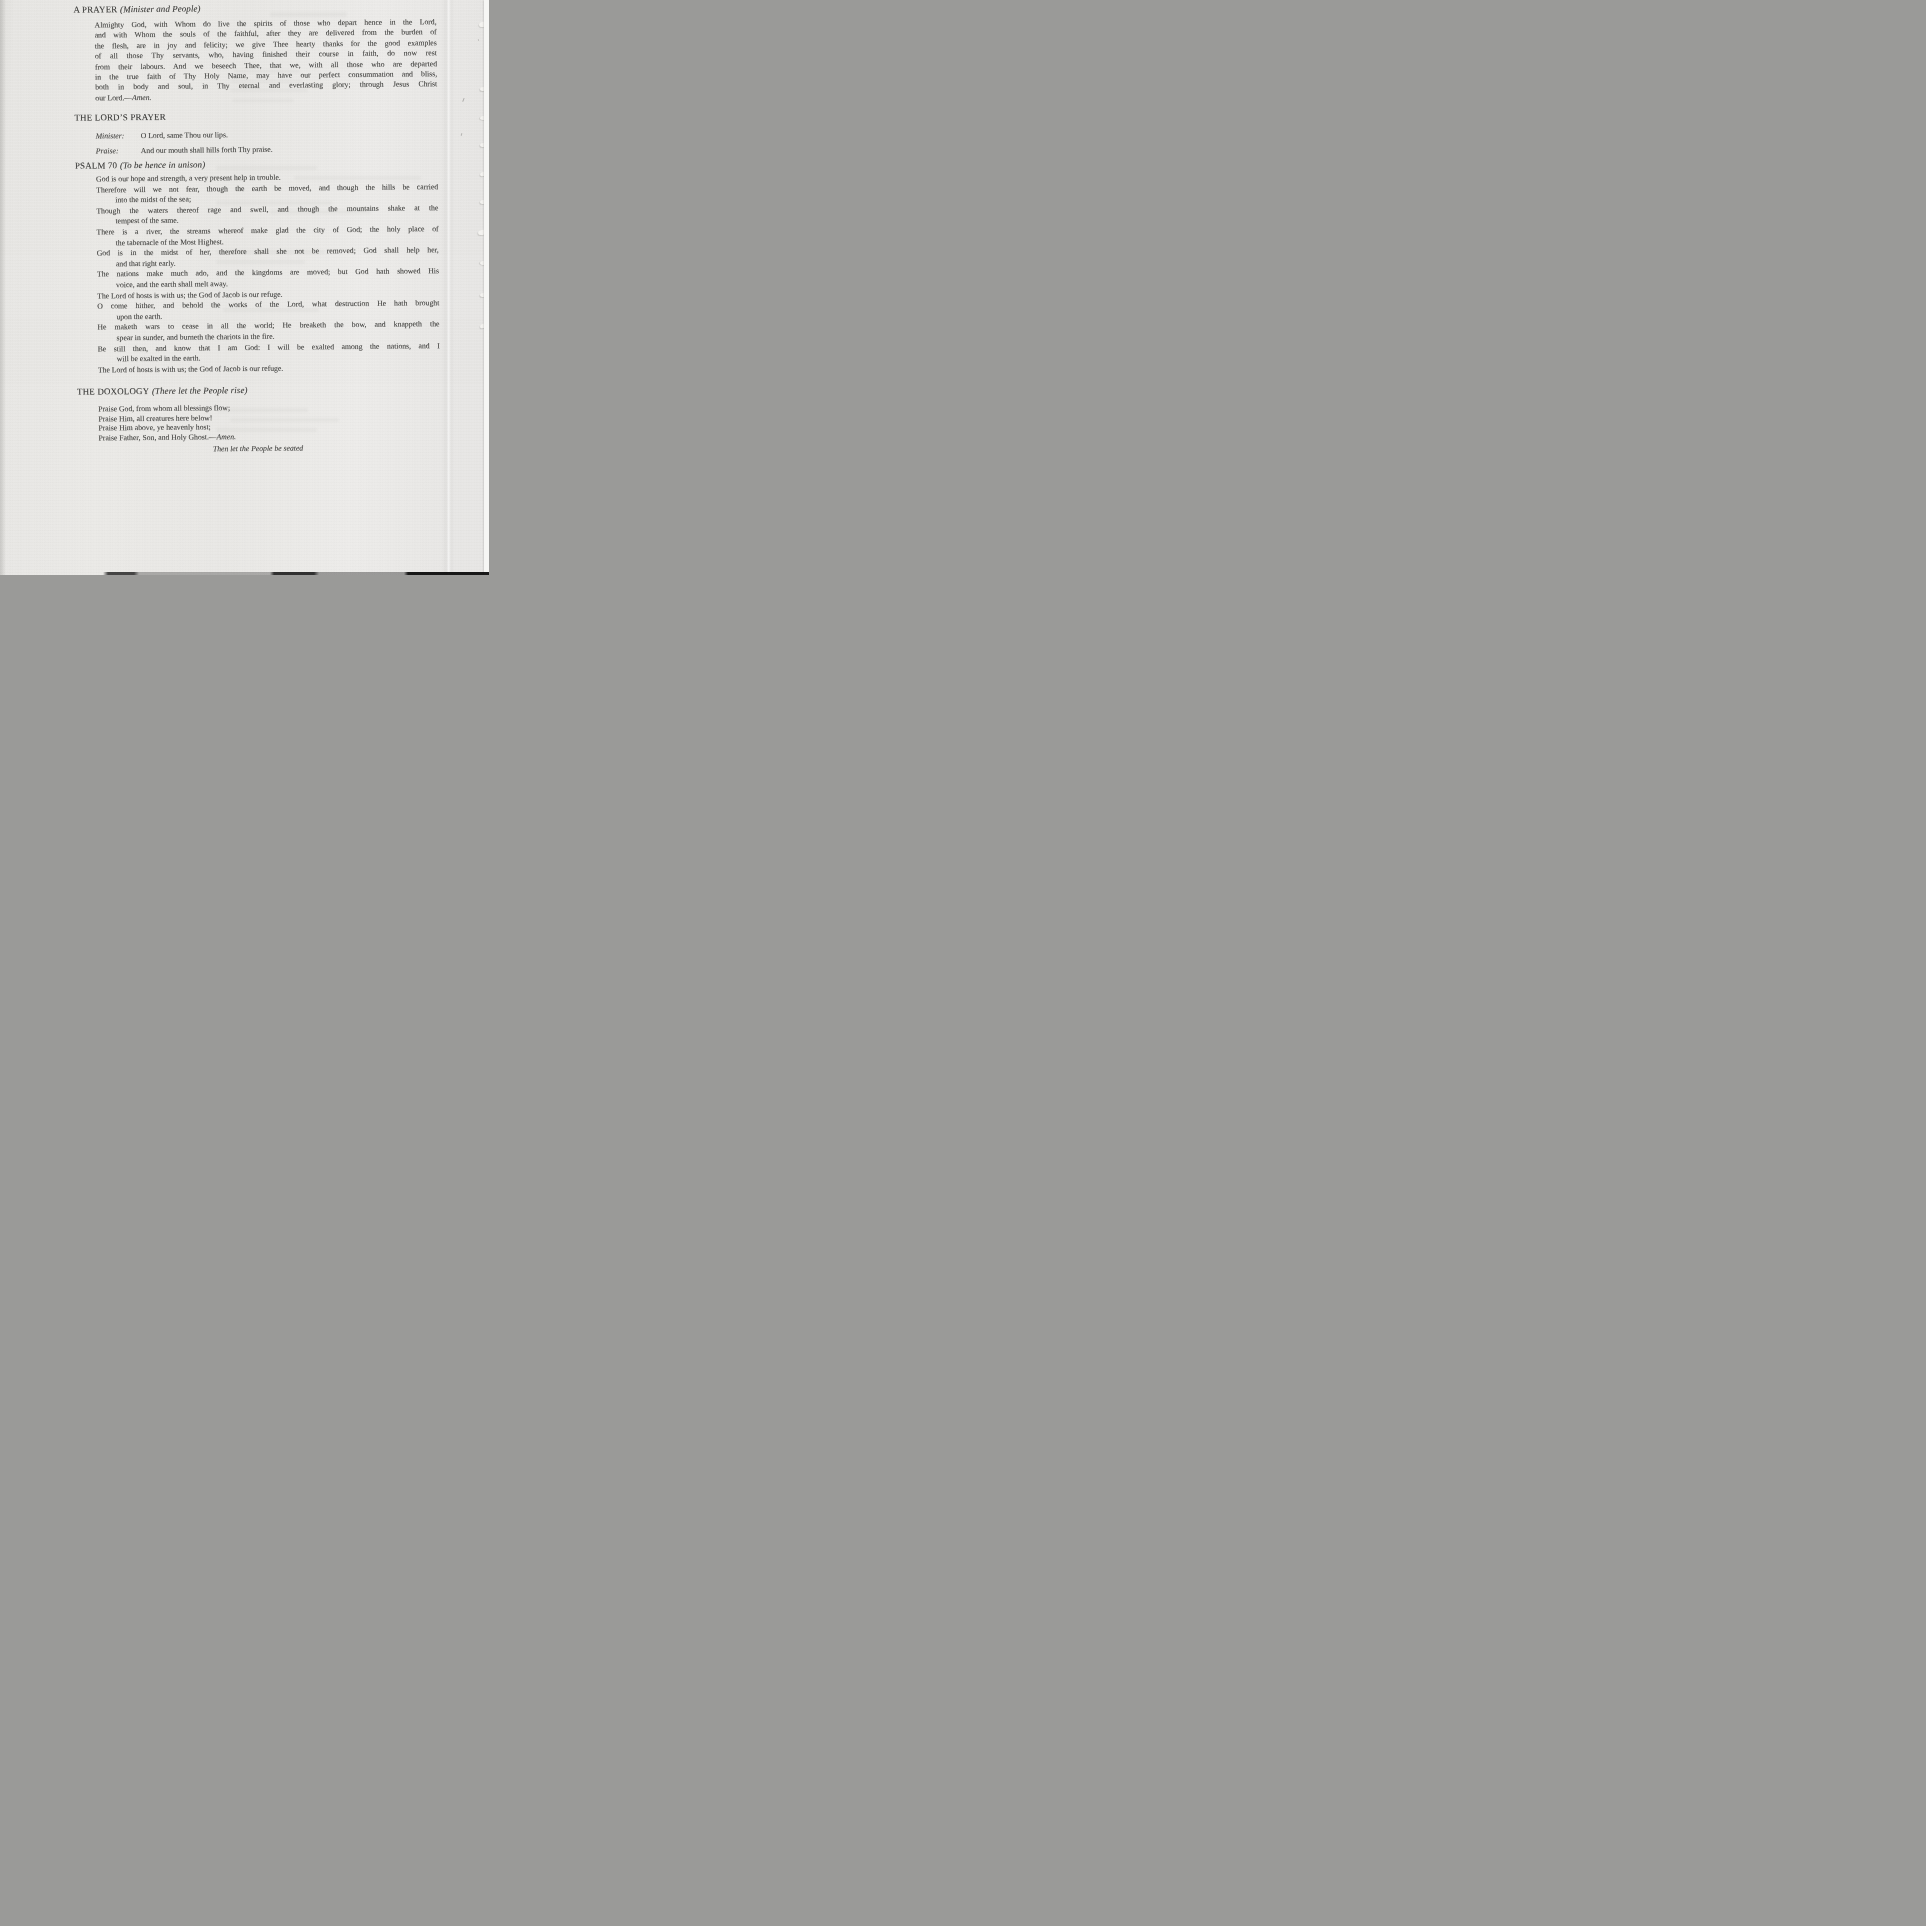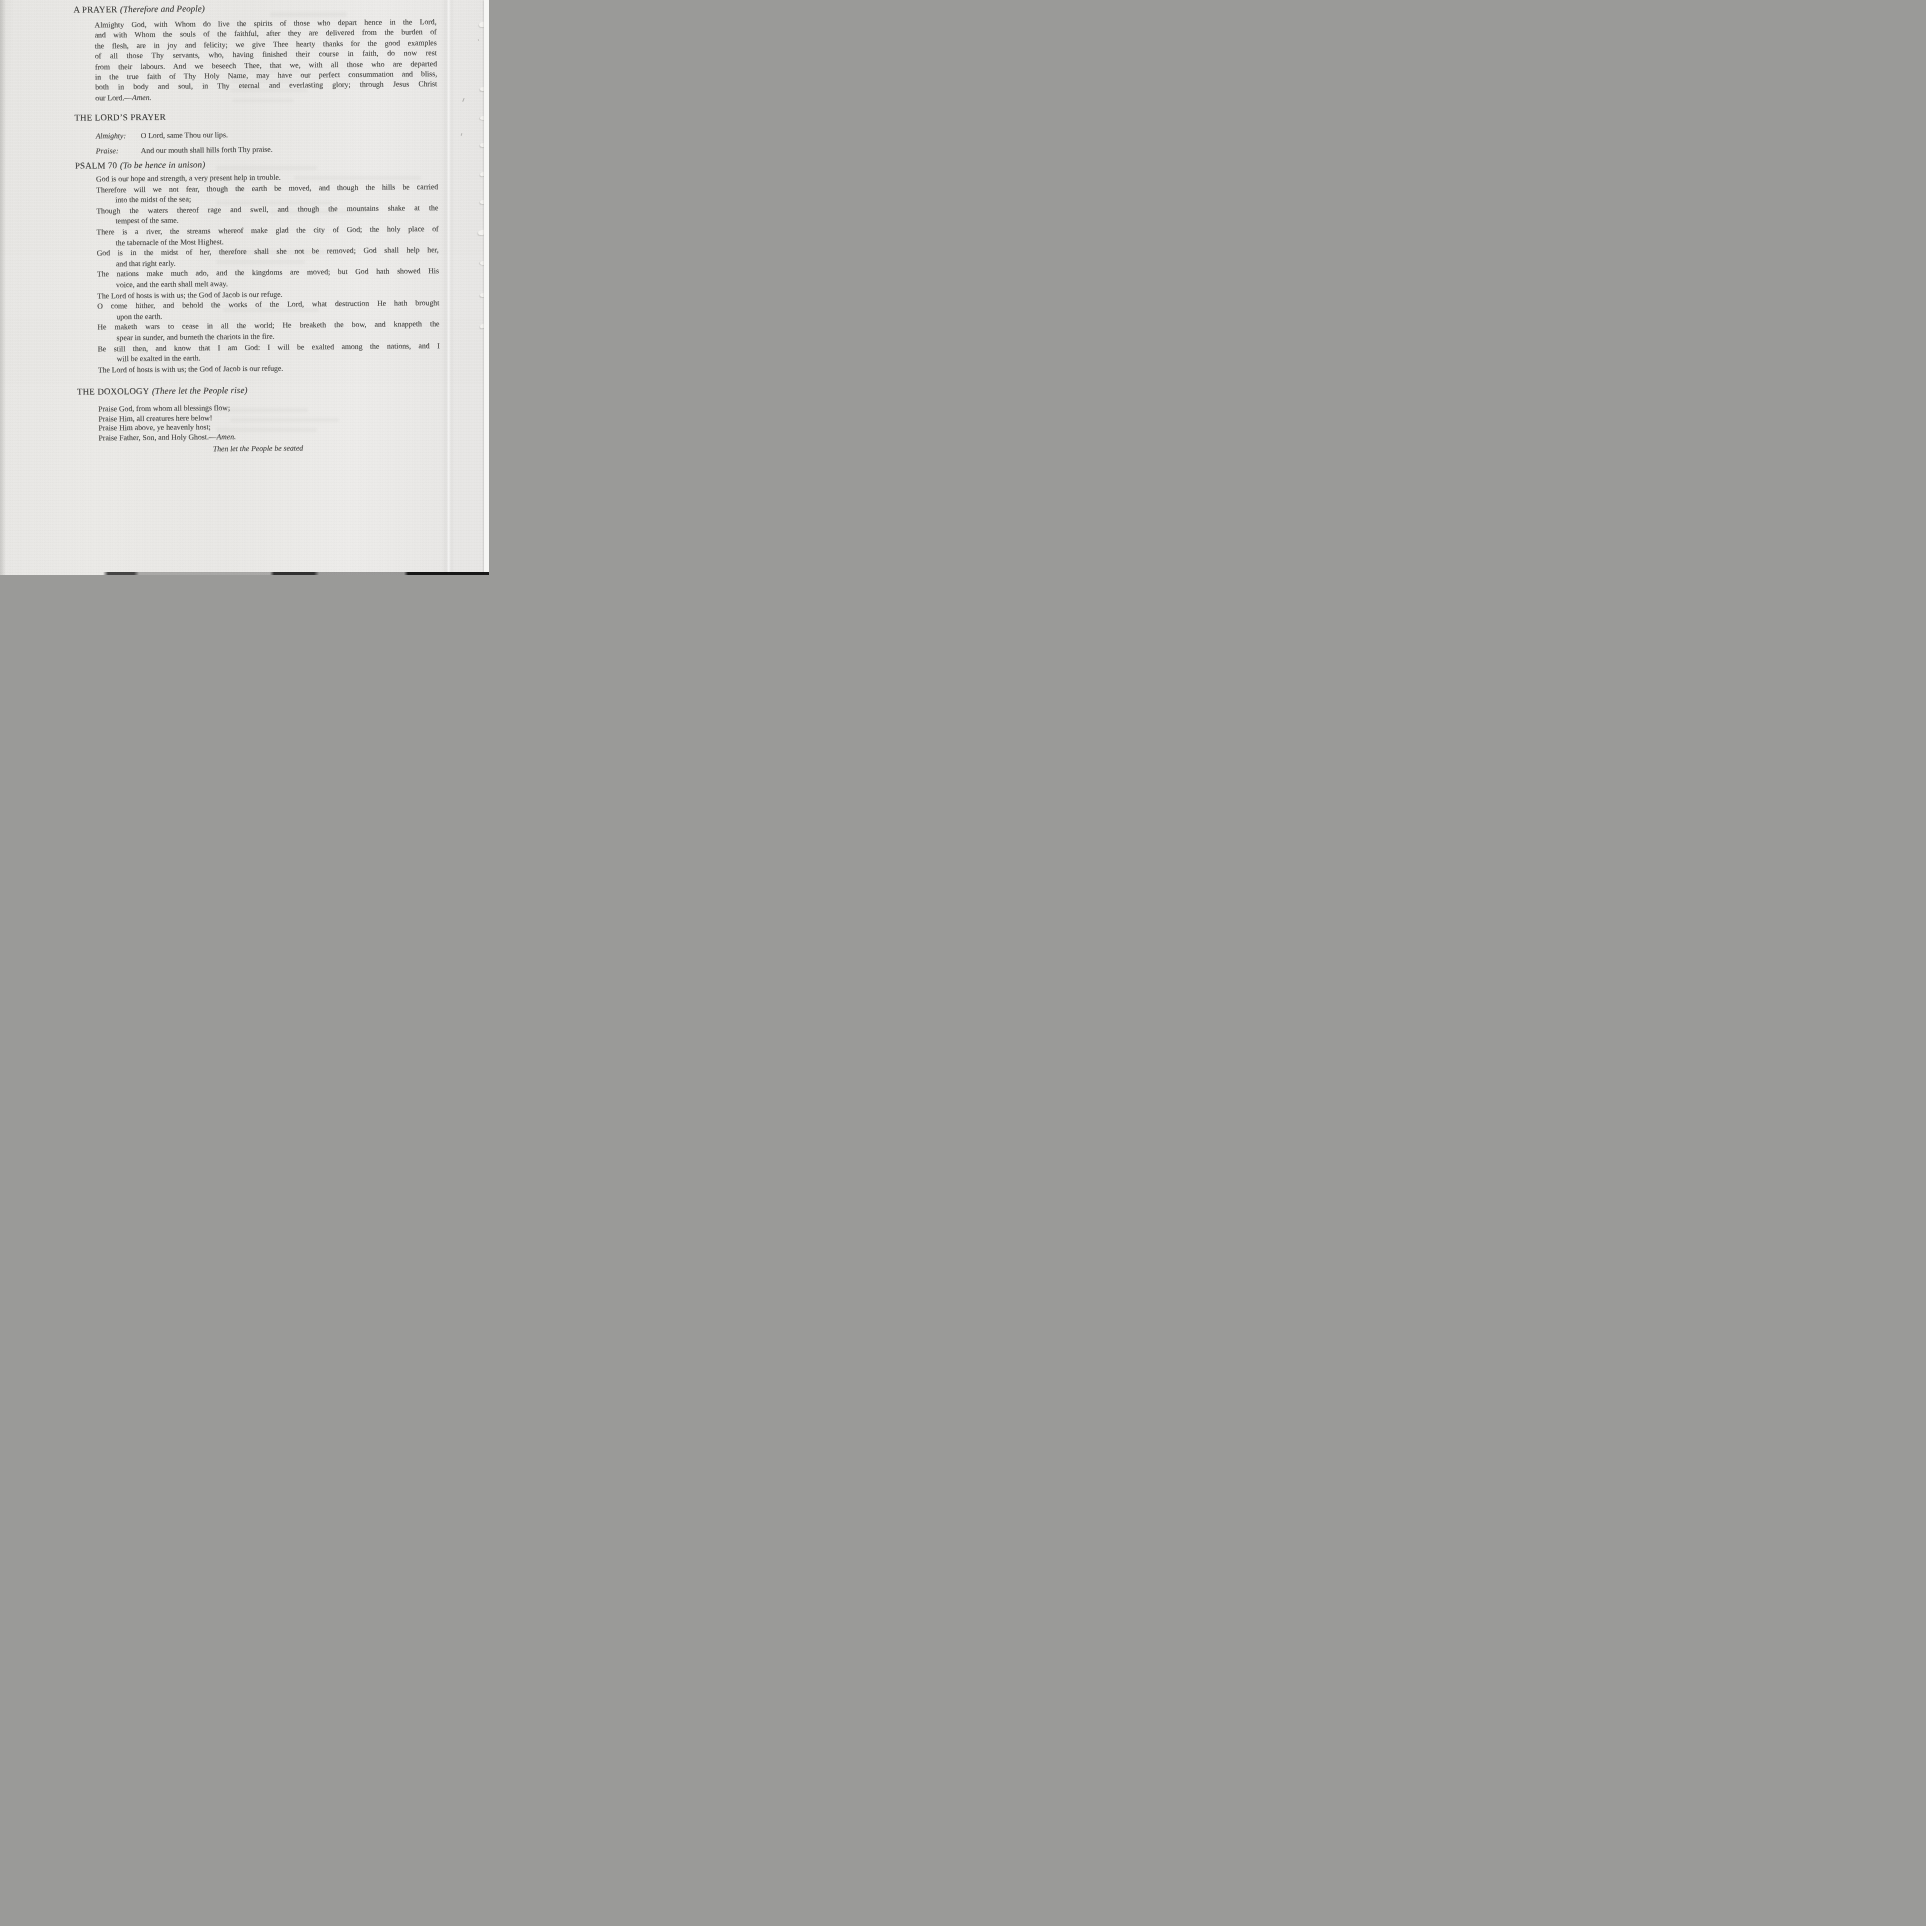--- a/index.html
+++ b/index.html
@@ -145,39 +145,39 @@
     <div class="ghost" style="left:216px; top:260px; width:89px; height:3.5px;"></div>
     <div class="ghost" style="left:223px; top:308px; width:96px; height:3.5px;"></div>
     <div class="ghost" style="left:216px; top:408px; width:92px; height:3.5px;"></div>
     <div class="ghost" style="left:230px; top:418px; width:109px; height:3.5px;"></div>
     <div class="ghost" style="left:216px; top:428px; width:101px; height:3.5px;"></div>
   </div>
 
   <div class="content">
 
     <div class="heading" style="top:3.9px">
-      <span>A PRAYER</span><span class="h-note">(Therefore and People)</span>
+      <span>A PRAYER</span><span class="h-note">(Minister and People)</span>
     </div>
     <div class="block" style="top:19px">
         <div class="tline fill">Almighty God, with Whom do live the spirits of those who depart hence in the Lord,</div>
         <div class="tline fill">and with Whom the souls of the faithful, after they are delivered from the burden of</div>
         <div class="tline fill">the flesh, are in joy and felicity; we give Thee hearty thanks for the good examples</div>
         <div class="tline fill">of all those Thy servants, who, having finished their course in faith, do now rest</div>
         <div class="tline fill">from their labours. And we beseech Thee, that we, with all those who are departed</div>
         <div class="tline fill">in the true faith of Thy Holy Name, may have our perfect consummation and bliss,</div>
         <div class="tline fill">both in body and soul, in Thy eternal and everlasting glory; through Jesus Christ</div>
         <div class="tline">our Lord.—<i>Amen.</i></div>
       </div>
 
     <div class="heading" style="top:112px">
       <span>THE LORD’S PRAYER</span>
     </div>
     <div class="block" style="top:128px">
       <div class="resp-row">
-        <span class="resp-label">Almighty:</span>
+        <span class="resp-label">Minister:</span>
         <span>O Lord, same Thou our lips.</span>
       </div>
       <div class="resp-row">
         <span class="resp-label">Praise:</span>
         <span>And our mouth shall hills forth Thy praise.</span>
       </div>
     </div>
 
     <div class="heading" style="top:160px">
       <span>PSALM 70</span><span class="h-note">(To be hence in unison)</span>

